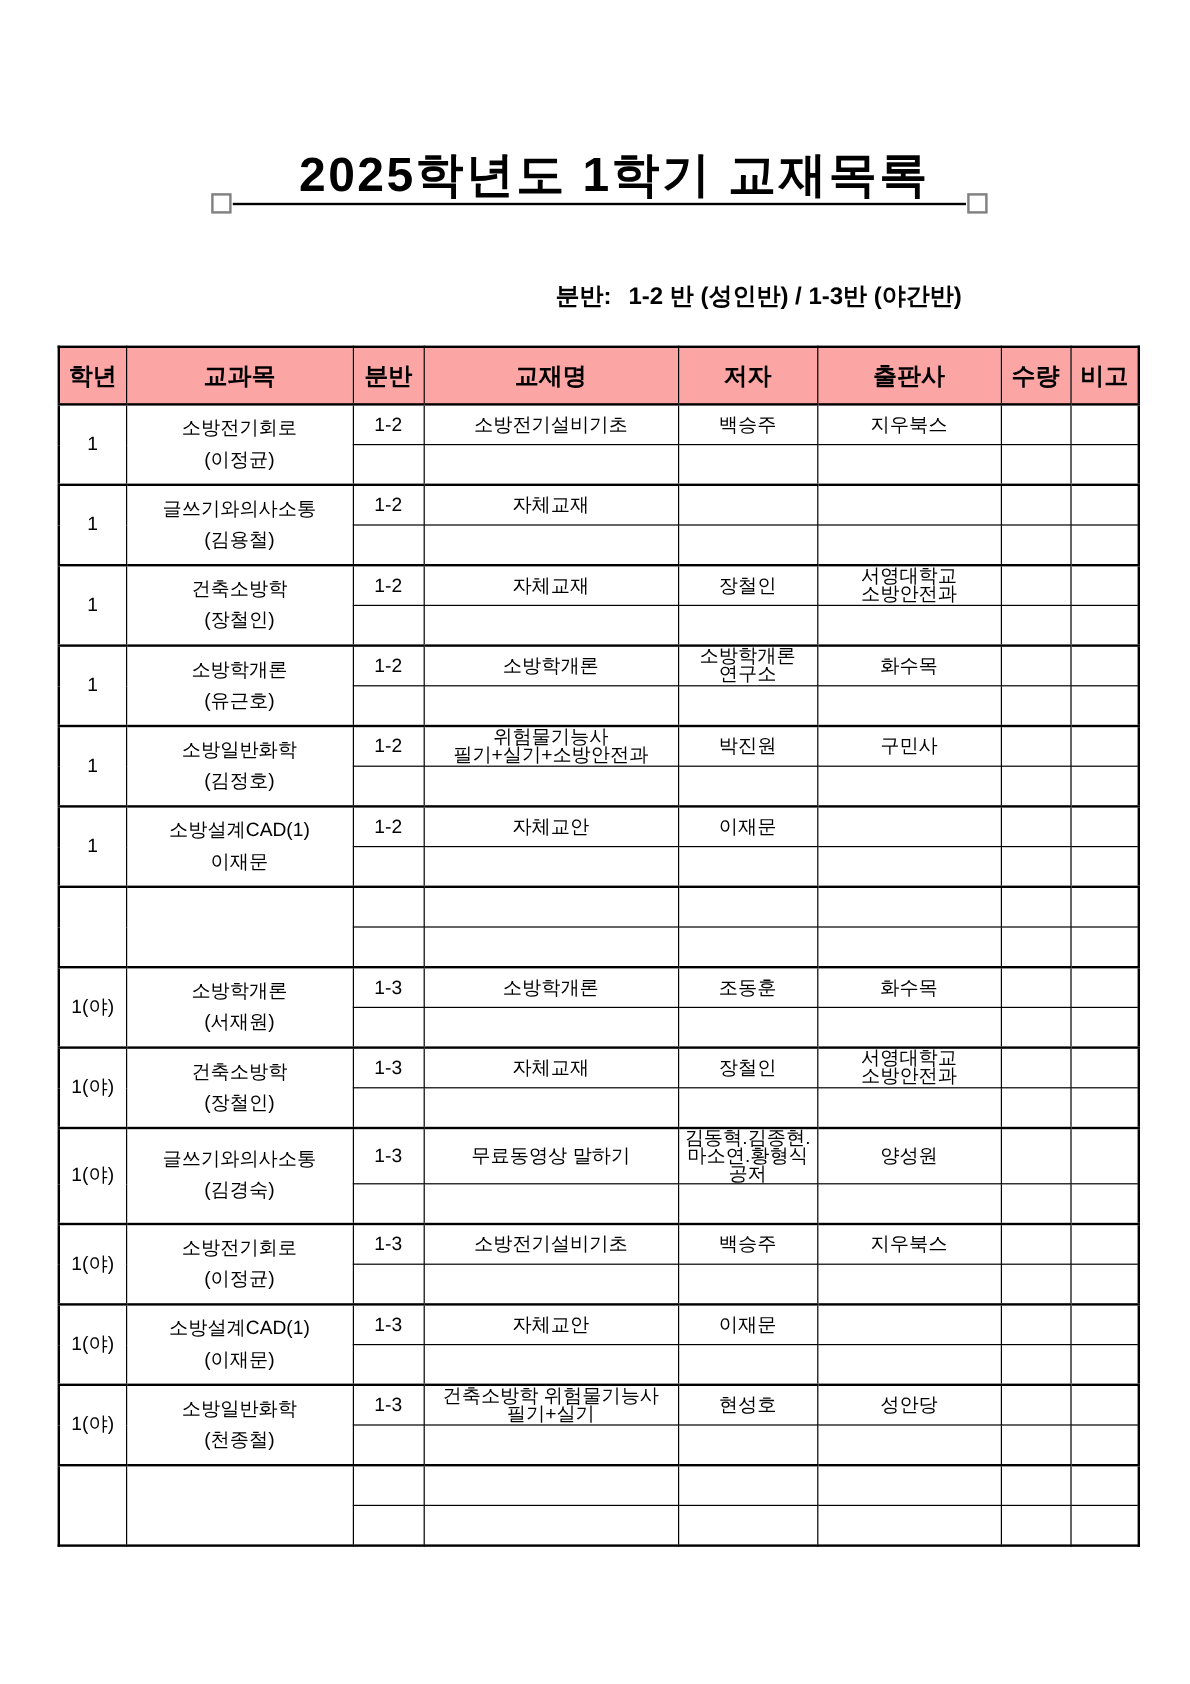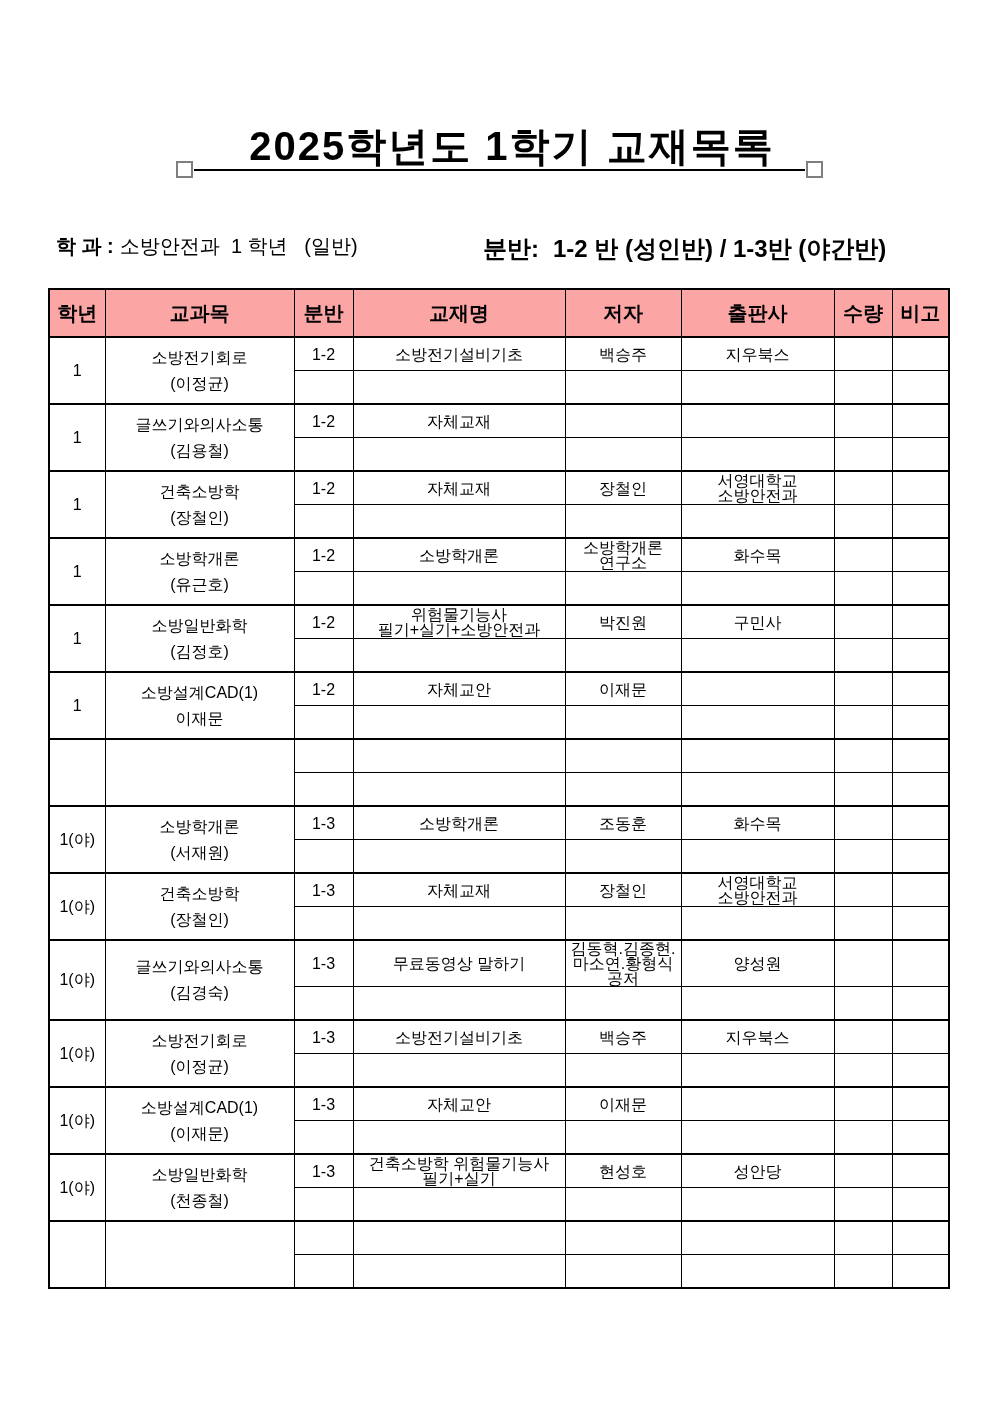--- a/index.html
+++ b/index.html
@@ -52,22 +52,22 @@
     top: 233px;
     left: 56px;
     font-size: 20px;
     white-space: pre;
   }
   .info-dept .label { font-weight: bold; }
   .info-dept .value { font-weight: normal; margin-left: 6px; }
   .info-class {
     position: absolute;
     top: 233px;
-    left: 483px;
-    font-size: 24px;
+    left: 463px;
+    font-size: 20px;
     font-weight: bold;
     white-space: pre;
   }
   .info-class .value { margin-left: 14px; }
   table.book-table {
     position: absolute;
     top: 288px;
     left: 48px;
     width: 900px;
     table-layout: fixed;
@@ -108,21 +108,20 @@
 
 <div class="page">
 
   <h1 class="doc-title">2025학년도 1학기 교재목록</h1>
 
   <div class="title-rule">
     <span class="handle handle-left"></span>
     <span class="handle handle-right"></span>
   </div>
 
-  <div class="info-dept"><span class="label">학 과 :</span><span class="value">소방안전과  1 학년   (일반)</span></div>
 
   <div class="info-class"><span class="label">분반:</span><span class="value">1-2 반 (성인반) / 1-3반 (야간반)</span></div>
 
   <table class="book-table">
     <colgroup>
       <col style="width:56px">
       <col style="width:189px">
       <col style="width:59px">
       <col style="width:212px">
       <col style="width:116px">

